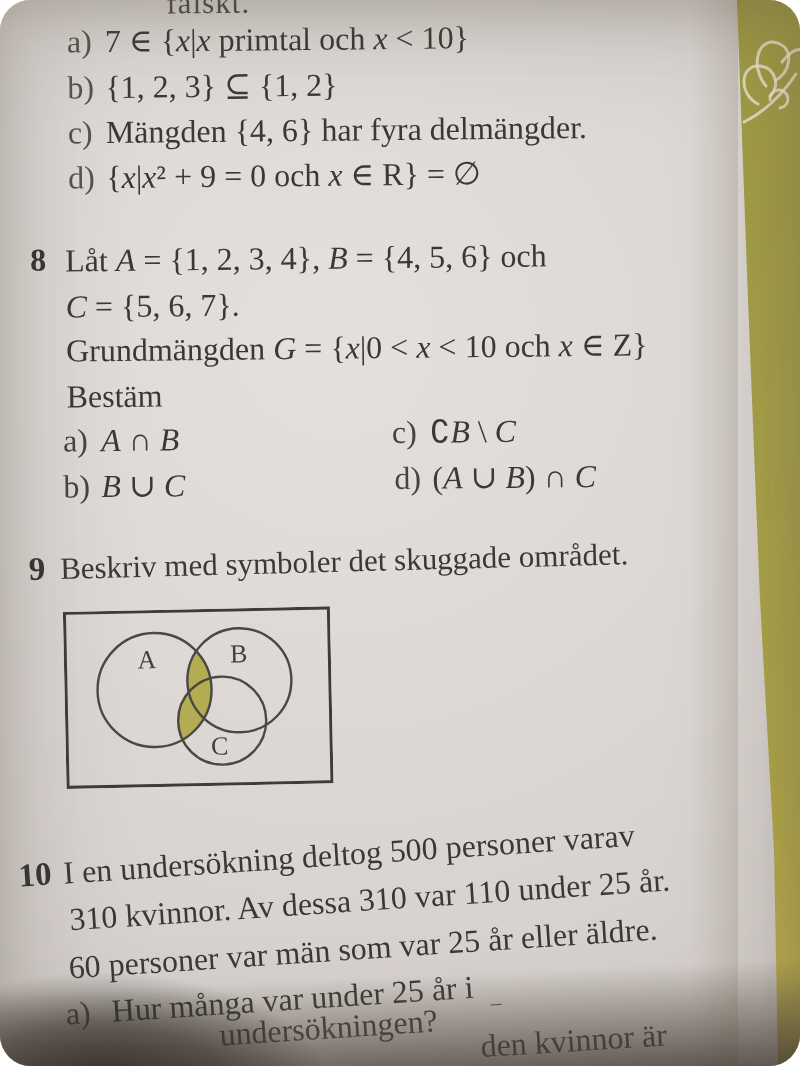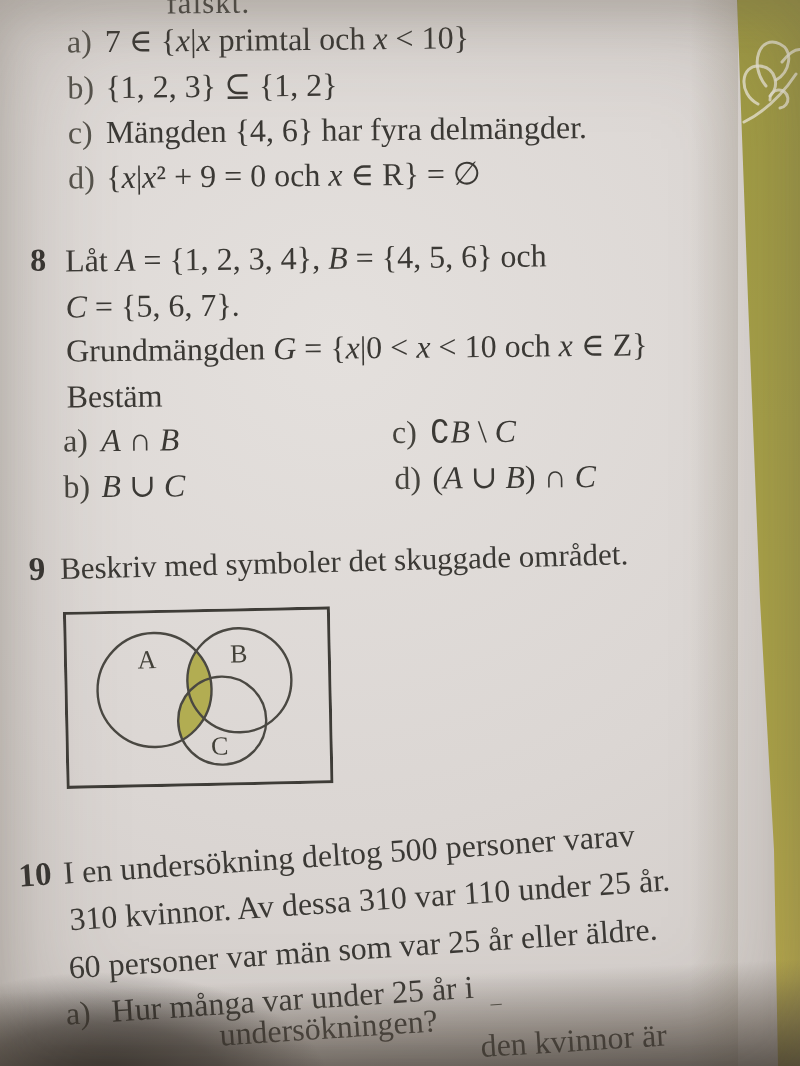--- a/index.html
+++ b/index.html
@@ -1,20 +1,21 @@
 <!DOCTYPE html>
 <html><head>
 <meta charset="utf-8">
 <style>
   html,body{margin:0;padding:0;}
   .photo{
     position:relative;width:800px;height:1066px;overflow:hidden;
     background:#eab308;
     font-family:"Liberation Serif","DejaVu Serif",serif;
     color:#3b3935;
+    border-radius:31px;
   }
   .paper-light{
     position:absolute;inset:0;z-index:0;
     background:radial-gradient(130% 95% at 42% 32%, #e4e0dd 0%, #dbd6d3 48%, #cdc7c3 100%);
   }
   
   .strip{
     position:absolute;top:0;left:730px;width:70px;height:1066px;z-index:1;
     background:linear-gradient(to bottom,#a09b42 0%,#a8a247 40%,#b0a747 72%,#bcae4c 92%,#a39741 100%);
     clip-path:polygon(7px 0,70px 0,70px 1066px,48px 1066px,44px 850px,30px 600px,18px 300px);

